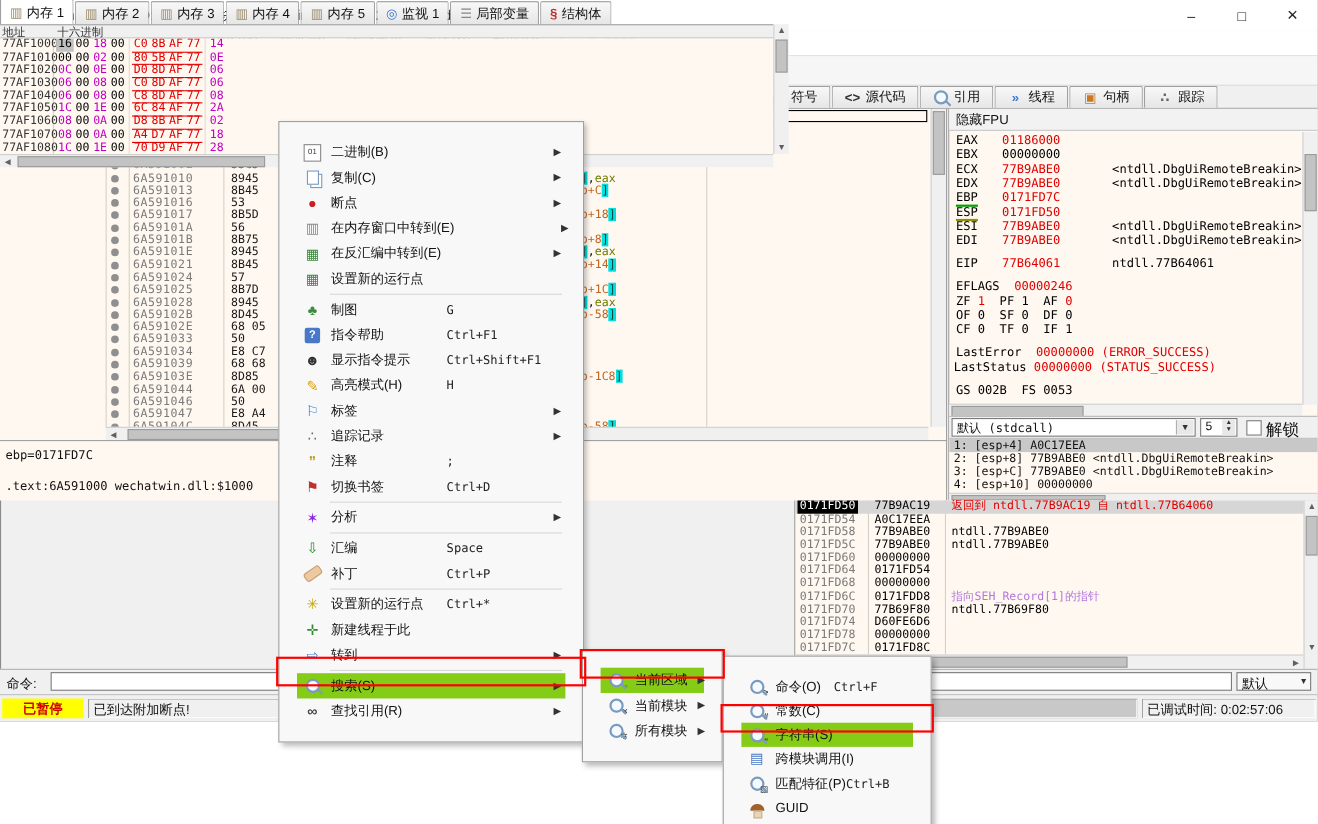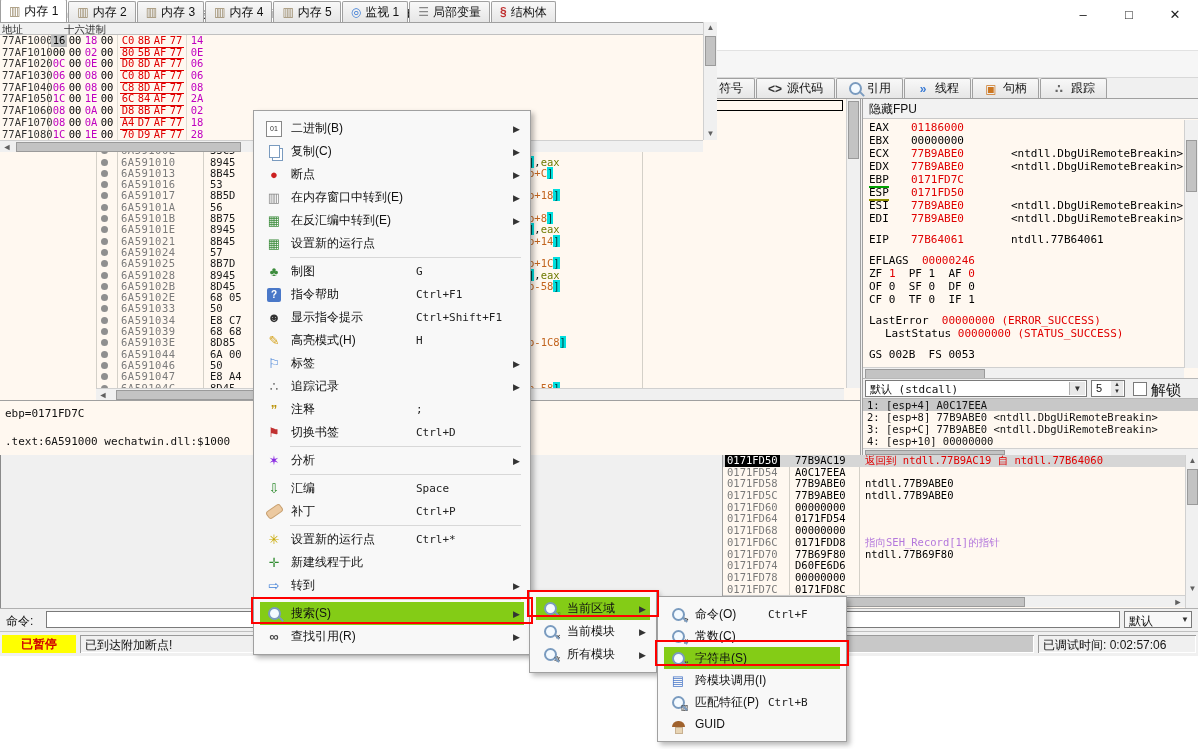--- a/index.html
+++ b/index.html
@@ -146,21 +146,21 @@
 
   
   #statusbar{position:absolute;left:0;top:631px;width:1198px;height:25px;background:#f0f0f0;border-top:1px solid #c0c0c0;box-sizing:border-box;}
   #st-state{position:absolute;left:2px;top:3px;width:74px;height:18px;background:#ffff00;color:#d00000;font-weight:bold;font-size:12px;display:flex;align-items:center;justify-content:center;}
   .sunken{box-shadow:inset 1px 1px 0 #9a9a9a,inset -1px -1px 0 #fff;}
   #st-msg{position:absolute;left:80px;top:3px;width:498px;height:18px;font-size:12px;padding:2px 5px;box-sizing:border-box;}
   #st-fill{position:absolute;left:582px;top:3px;width:452px;height:18px;background:#c8c8c8;}
   #st-time{position:absolute;left:1038px;top:3px;width:158px;height:18px;font-size:12px;padding:2px 5px;box-sizing:border-box;white-space:nowrap;}
 
   
-  .menu{position:absolute;background:#f8f8f8;border:1px solid #a0a0a0;box-shadow:3px 3px 5px rgba(0,0,0,.28);padding:6px;z-index:20;font-size:12px;box-sizing:border-box;}
+  .menu{position:absolute;background:#f8f8f8;border:1px solid #a0a0a0;box-shadow:3px 3px 5px rgba(0,0,0,.28);padding:16px;z-index:20;font-size:12px;box-sizing:border-box;}
   .menu-item{height:23px;display:flex;align-items:center;padding:0 2px;position:relative;}
   .menu-item.sel{background:#84cc16;}
   .mi-ic{width:24px;flex:0 0 24px;display:flex;justify-content:center;align-items:center;font-size:13px;}
   .mi-lb{flex:1;padding-left:5px;white-space:nowrap;}
   .mi-sc{width:92px;flex:0 0 92px;font-size:11px;font-family:"DejaVu Sans Mono",monospace;color:#222;}
   .mi-sc.narrow{width:56px;flex:0 0 56px;}
   .mi-ar{width:12px;flex:0 0 12px;font-size:9px;color:#333;text-align:right;padding-right:2px;}
   .menu-sep{height:1px;background:#d8d8d8;margin:2px 3px 2px 30px;}
   #ctx-menu{left:253px;top:110px;width:278px;}
   #sub-region{left:529px;top:590px;width:128px;}
@@ -546,21 +546,21 @@
           <div class="regline"><span class="rn">EDI</span><span class="rv r">77B9ABE0</span><span class="rx">&lt;ntdll.DbgUiRemoteBreakin&gt;</span></div>
           <div class="regline" style="height: 8px;"></div>
           <div class="regline"><span class="rn">EIP</span><span class="rv r">77B64061</span><span class="rx">ntdll.77B64061</span></div>
           <div class="regline" style="height: 8px;"></div>
           <div class="regline"><span style="position: absolute; left: 6px;"><span class="k">EFLAGS  </span><span class="r">00000246</span></span></div>
           <div class="regline"><span style="position: absolute; left: 6px;"><span class="k">ZF </span><span class="r">1</span><span class="k">  PF 1  </span><span class="k">AF </span><span class="r">0</span></span></div>
           <div class="regline"><span style="position: absolute; left: 6px;"><span class="k">OF 0  SF 0  DF 0</span></span></div>
           <div class="regline"><span style="position: absolute; left: 6px;"><span class="k">CF 0  TF 0  IF 1</span></span></div>
           <div class="regline" style="height: 8px;"></div>
           <div class="regline"><span style="position: absolute; left: 6px;"><span class="k">LastError  </span><span class="r">00000000 (ERROR_SUCCESS)</span></span></div>
-          <div class="regline"><span style="position: absolute; left: 22px;"><span class="k">LastStatus </span><span class="r">00000000 (STATUS_SUCCESS)</span></span></div>
+          <div class="regline"><span style="position: absolute; left: 4px;"><span class="k">LastStatus </span><span class="r">00000000 (STATUS_SUCCESS)</span></span></div>
           <div class="regline" style="height: 8px;"></div>
           <div class="regline"><span style="position: absolute; left: 6px;"><span class="k">GS 002B  FS 0053</span></span></div>
         </div>
       <div class="vs" style="right:0;top:21px;height:248px;">
         <div class="sthumb" style="left:1px;top:20px;width:11px;height:52px;"></div>
       </div>
       <div class="hs" id="reg-hscroll">
         <div class="sthumb" style="left:2px;top:1px;width:120px;height:10px;"></div>
       </div>
       <div id="conv-row">
@@ -616,21 +616,21 @@
             <span class="tic"><span style="color: rgb(136, 136, 136);">☰</span></span>
             <span>局部变量</span>
           </div>
           <div class="mtab">
             <span class="tic"><span style="color: rgb(192, 48, 48); font-weight: bold;">§</span></span>
             <span>结构体</span>
           </div>
         </div>
       <div id="memhead">
           <span style="left: 2px;">地址</span>
-          <span style="left: 64px;">十六进制</span>
+          <span style="left: 52px;">十六进制</span>
         </div>
       <div id="membody">
           <div class="mrow"><span class="ma">77AF1000</span><span class="mgrp"><span class="mb nz selb">16</span><span class="mb">00</span><span class="mb nz">18</span><span class="mb">00</span></span><span class="mgrp ptr"><span class="mb">C0</span><span class="mb">8B</span><span class="mb">AF</span><span class="mb">77</span></span><span class="mgrp" style="border-right: none;"><span class="mb nz">14</span></span></div>
           <div class="mrow"><span class="ma">77AF1010</span><span class="mgrp"><span class="mb">00</span><span class="mb">00</span><span class="mb nz">02</span><span class="mb">00</span></span><span class="mgrp ptr"><span class="mb">80</span><span class="mb">5B</span><span class="mb">AF</span><span class="mb">77</span></span><span class="mgrp" style="border-right: none;"><span class="mb nz">0E</span></span></div>
           <div class="mrow"><span class="ma">77AF1020</span><span class="mgrp"><span class="mb nz">0C</span><span class="mb">00</span><span class="mb nz">0E</span><span class="mb">00</span></span><span class="mgrp ptr"><span class="mb">D0</span><span class="mb">8D</span><span class="mb">AF</span><span class="mb">77</span></span><span class="mgrp" style="border-right: none;"><span class="mb nz">06</span></span></div>
           <div class="mrow"><span class="ma">77AF1030</span><span class="mgrp"><span class="mb nz">06</span><span class="mb">00</span><span class="mb nz">08</span><span class="mb">00</span></span><span class="mgrp ptr"><span class="mb">C0</span><span class="mb">8D</span><span class="mb">AF</span><span class="mb">77</span></span><span class="mgrp" style="border-right: none;"><span class="mb nz">06</span></span></div>
           <div class="mrow"><span class="ma">77AF1040</span><span class="mgrp"><span class="mb nz">06</span><span class="mb">00</span><span class="mb nz">08</span><span class="mb">00</span></span><span class="mgrp ptr"><span class="mb">C8</span><span class="mb">8D</span><span class="mb">AF</span><span class="mb">77</span></span><span class="mgrp" style="border-right: none;"><span class="mb nz">08</span></span></div>
           <div class="mrow"><span class="ma">77AF1050</span><span class="mgrp"><span class="mb nz">1C</span><span class="mb">00</span><span class="mb nz">1E</span><span class="mb">00</span></span><span class="mgrp ptr"><span class="mb">6C</span><span class="mb">84</span><span class="mb">AF</span><span class="mb">77</span></span><span class="mgrp" style="border-right: none;"><span class="mb nz">2A</span></span></div>
           <div class="mrow"><span class="ma">77AF1060</span><span class="mgrp"><span class="mb nz">08</span><span class="mb">00</span><span class="mb nz">0A</span><span class="mb">00</span></span><span class="mgrp ptr"><span class="mb">D8</span><span class="mb">8B</span><span class="mb">AF</span><span class="mb">77</span></span><span class="mgrp" style="border-right: none;"><span class="mb nz">02</span></span></div>
           <div class="mrow"><span class="ma">77AF1070</span><span class="mgrp"><span class="mb nz">08</span><span class="mb">00</span><span class="mb nz">0A</span><span class="mb">00</span></span><span class="mgrp ptr"><span class="mb">A4</span><span class="mb">D7</span><span class="mb">AF</span><span class="mb">77</span></span><span class="mgrp" style="border-right: none;"><span class="mb nz">18</span></span></div>

